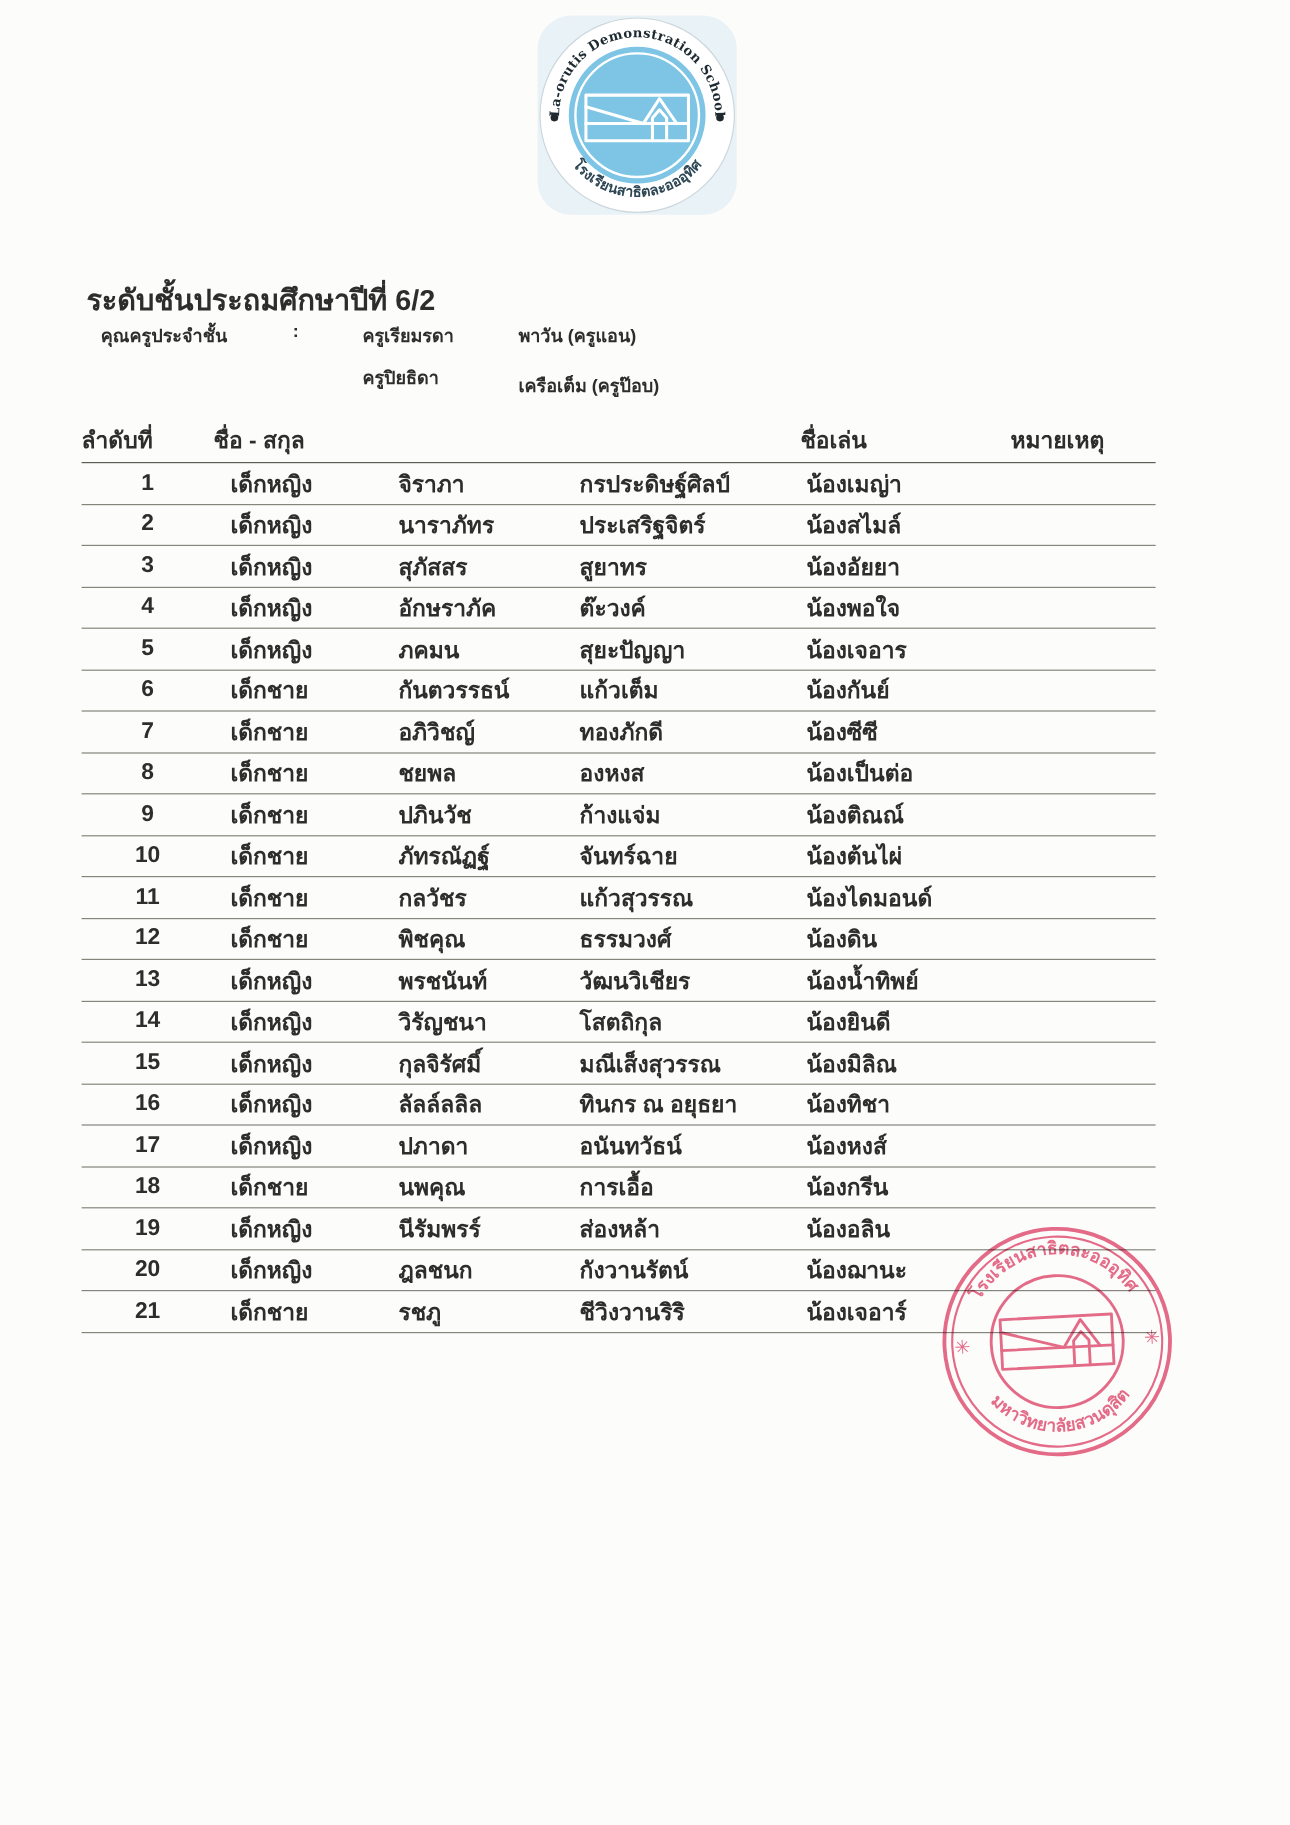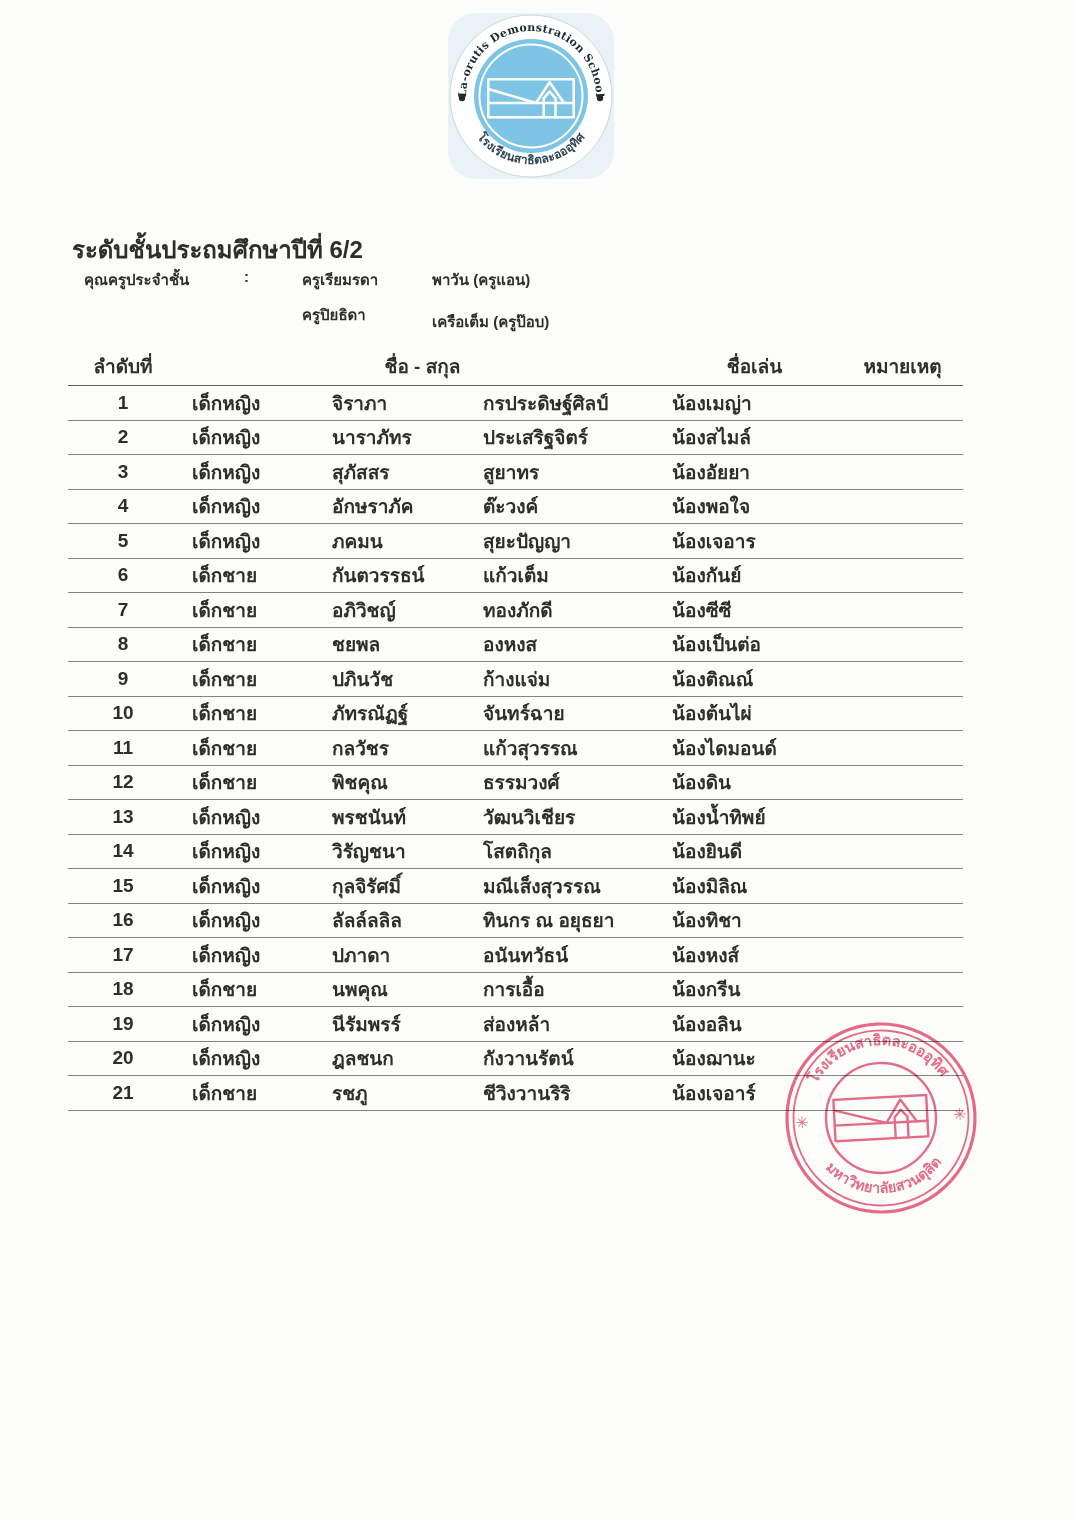--- a/index.html
+++ b/index.html
@@ -26,21 +26,21 @@
   .t1-last{position:absolute;left:348px;top:0;}
   .t2-first{position:absolute;left:218px;top:35px;}
   .t2-last{position:absolute;left:348px;top:42px;}
   
   .stable{position:absolute;left:68px;top:347px;width:895px;font-size:19px;font-weight:bold;}
   .thead{
     display:grid;grid-template-columns:110px 489px 175px 121px;
     height:38px;align-items:center;
     border-bottom:1.6px solid #5c5c55;
   }
-  .th{text-align:center;}
+  .th{}
   .tbody{}
   .trow{
     display:grid;grid-template-columns:110px 105px 195px 189px 175px 121px;
     height:33.5px;align-items:center;
     border-bottom:1px solid #85857d;
   }
   .cell{white-space:nowrap;overflow:visible;}
   .cell-no{text-align:center;}
   .cell-gender{padding-left:14px;}
   .cell-given{padding-left:5px;margin-left:44px;}

